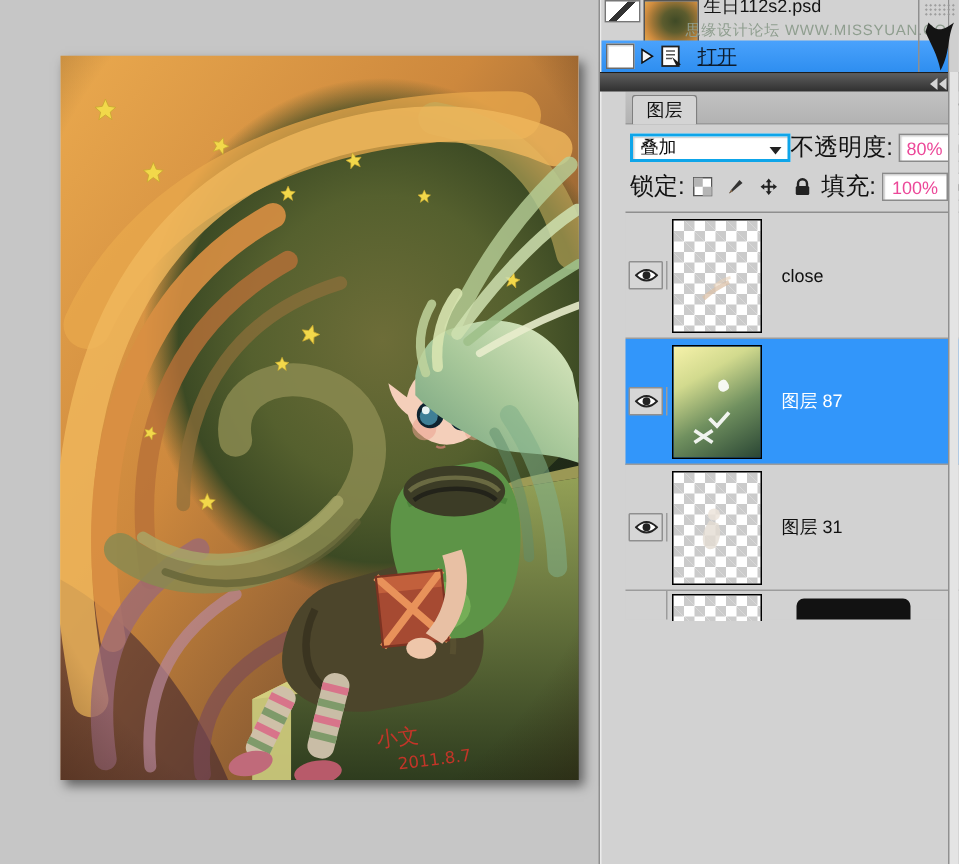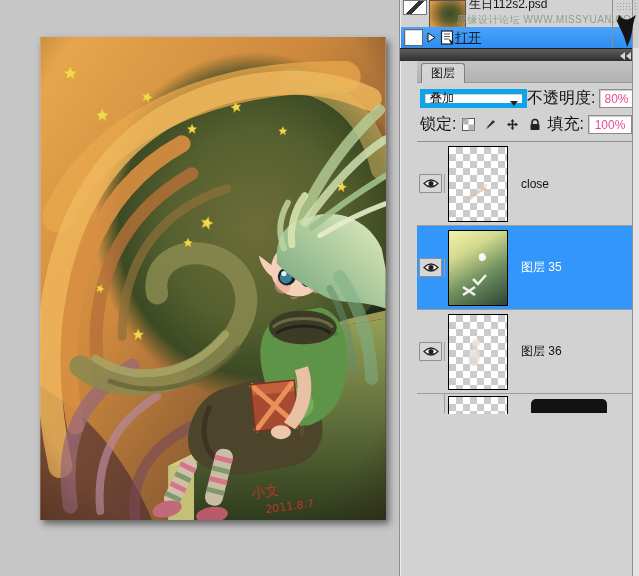--- a/index.html
+++ b/index.html
@@ -32,40 +32,40 @@
     background:
       radial-gradient(ellipse at 58% 42%, #3f4a26 0%, #5c5c2e 30%, #9a7436 52%, #cf8c3f 70%, #e2a54c 86%, #a86c34 100%);}
   .hist-filename{position:absolute;left:68px;top:-4px;font-size:12px;color:#141414;}
   .hist-watermark{position:absolute;left:56px;top:13px;font-size:10px;color:#8f9e8f;
     letter-spacing:.5px;white-space:nowrap;}
   .hist-open-row{position:absolute;left:0;top:27px;width:100%;height:21px;
     background:linear-gradient(#4aa2fc,#2e8ef0);display:flex;align-items:center;}
   .hist-check{width:17px;height:15px;background:#fff;border:1px solid #6a6a6a;margin-left:3px;
     box-shadow:inset 1px 1px 0 rgba(0,0,0,.15);}
   .hist-open-row svg{margin-left:4px;}
-  .hist-open-label{font-size:13px;color:#0d1c2e;text-decoration:underline;}
+  .hist-open-label{margin-left:10px;font-size:13px;color:#0d1c2e;text-decoration:underline;}
 
   
   #dock-bar{position:absolute;left:400px;top:48px;width:239px;height:13px;
     background:linear-gradient(#5d5d5d,#303030);border-top:1px solid #1d1d1d;box-sizing:border-box;}
   #dock-bar svg{position:absolute;right:7px;top:3px;}
 
   
   #layers-panel{position:absolute;left:16px;top:61px;width:232px;bottom:0;}
   .tab-row{position:relative;height:21px;background:linear-gradient(#c2c2c2,#b2b2b2);
     border-bottom:1px solid #9a9a9a;}
   .tab{position:absolute;left:4px;top:2px;height:19px;padding:0 9px;background:#d4d4d4;
     border:1px solid #7f7f7f;border-bottom:none;border-radius:3px 3px 0 0;
     font-size:12px;line-height:19px;color:#111;}
   .panel-menu{position:absolute;right:3px;top:8px;width:0;height:0;
     border-left:4px solid transparent;border-right:4px solid transparent;border-top:5px solid #333;}
 
   .controls{padding:4px 3px 2px 3px;background:#d2d2d2;}
   .crow{display:flex;align-items:center;height:23px;margin-bottom:3px;}
-  .dropdown{width:124px;height:19px;background:#fff;border:5px solid #0ea5e9;
+  .dropdown{width:124px;height:19px;background:#fff;border:2px solid #0ea5e9;
     box-shadow:inset 1px 1px 1px rgba(0,0,0,.2);display:flex;align-items:center;
     font-size:12px;color:#111;padding-left:5px;box-sizing:border-box;position:relative;}
   .dd-arrow{position:absolute;right:4px;top:7px;width:0;height:0;
     border-left:4px solid transparent;border-right:4px solid transparent;border-top:5px solid #222;}
   .clabel{font-size:16px;color:#111;white-space:nowrap;}
   .spacer{flex:1;}
   .field{height:19px;background:#fff;border:1px solid #8a8a8a;
     box-shadow:inset 1px 1px 1px rgba(0,0,0,.2);font-size:12px;color:#ec4899;
     display:flex;align-items:center;justify-content:center;box-sizing:border-box;margin-left:4px;}
   .field.opacity{width:40px;}
@@ -371,41 +371,41 @@
             </svg>
           </div>
         </div>
         <div class="thumb full">
           <svg width="58" height="74">
             <path d="M30 24 q4 -4 6 0 q3 4 -2 6 q-5 1 -4 -6" fill="#fff" opacity=".9"></path>
             <path d="M24 48 l5 5 l8 -9" stroke="#fff" stroke-width="2.5" fill="none" opacity=".9"></path>
             <path d="M14 64 l12 -8 M14 56 l12 8" stroke="#fff" stroke-width="2.5" fill="none" opacity=".9"></path>
           </svg>
         </div>
-        <span class="lname">图层 35</span>
+        <span class="lname">图层 87</span>
       </div>
 
 
 
       <div class="layer-row">
         <div class="eye-col">
           <div class="eye-well">
             <svg width="16" height="11">
               <path d="M1 5.5 Q8 -1.5 15 5.5 Q8 12.5 1 5.5 Z" fill="#fff" stroke="#222" stroke-width="1.2"></path>
               <circle cx="8" cy="5.5" r="2.6" fill="#222"></circle>
             </svg>
           </div>
         </div>
         <div class="thumb">
           <svg width="58" height="74">
             <circle cx="27" cy="28" r="4" fill="#ece4da" opacity=".85"></circle>
             <path d="M24 32 q-6 8 -4 16 q3 5 8 2 q5 -8 2 -16 Z" fill="#e4dcd2" opacity=".8"></path>
           </svg>
         </div>
-        <span class="lname">图层 36</span>
+        <span class="lname">图层 31</span>
       </div>
 
       <div class="partial-row">
         <div class="eye-col"></div>
         <div class="thumb"></div>
         <div class="rename-box"></div>
       </div>
 
     </div>
   </div>

